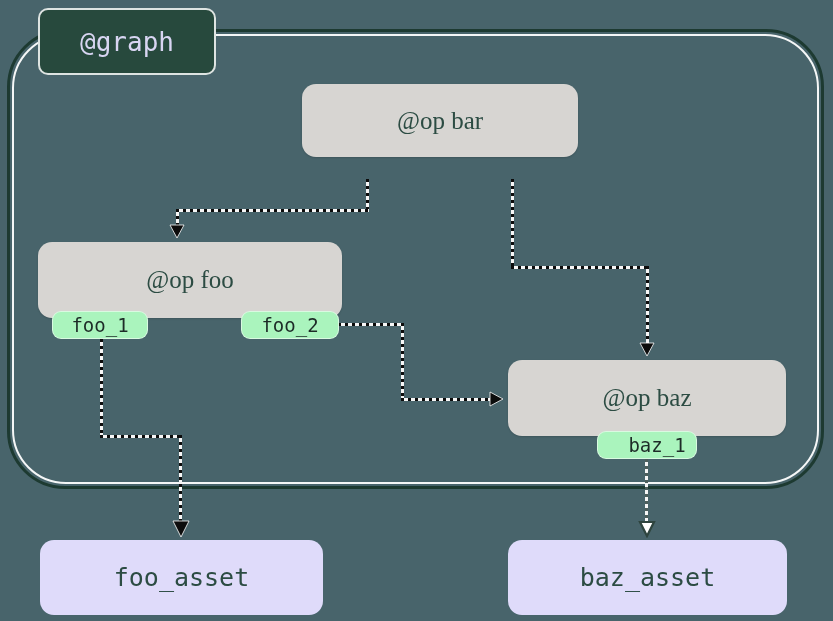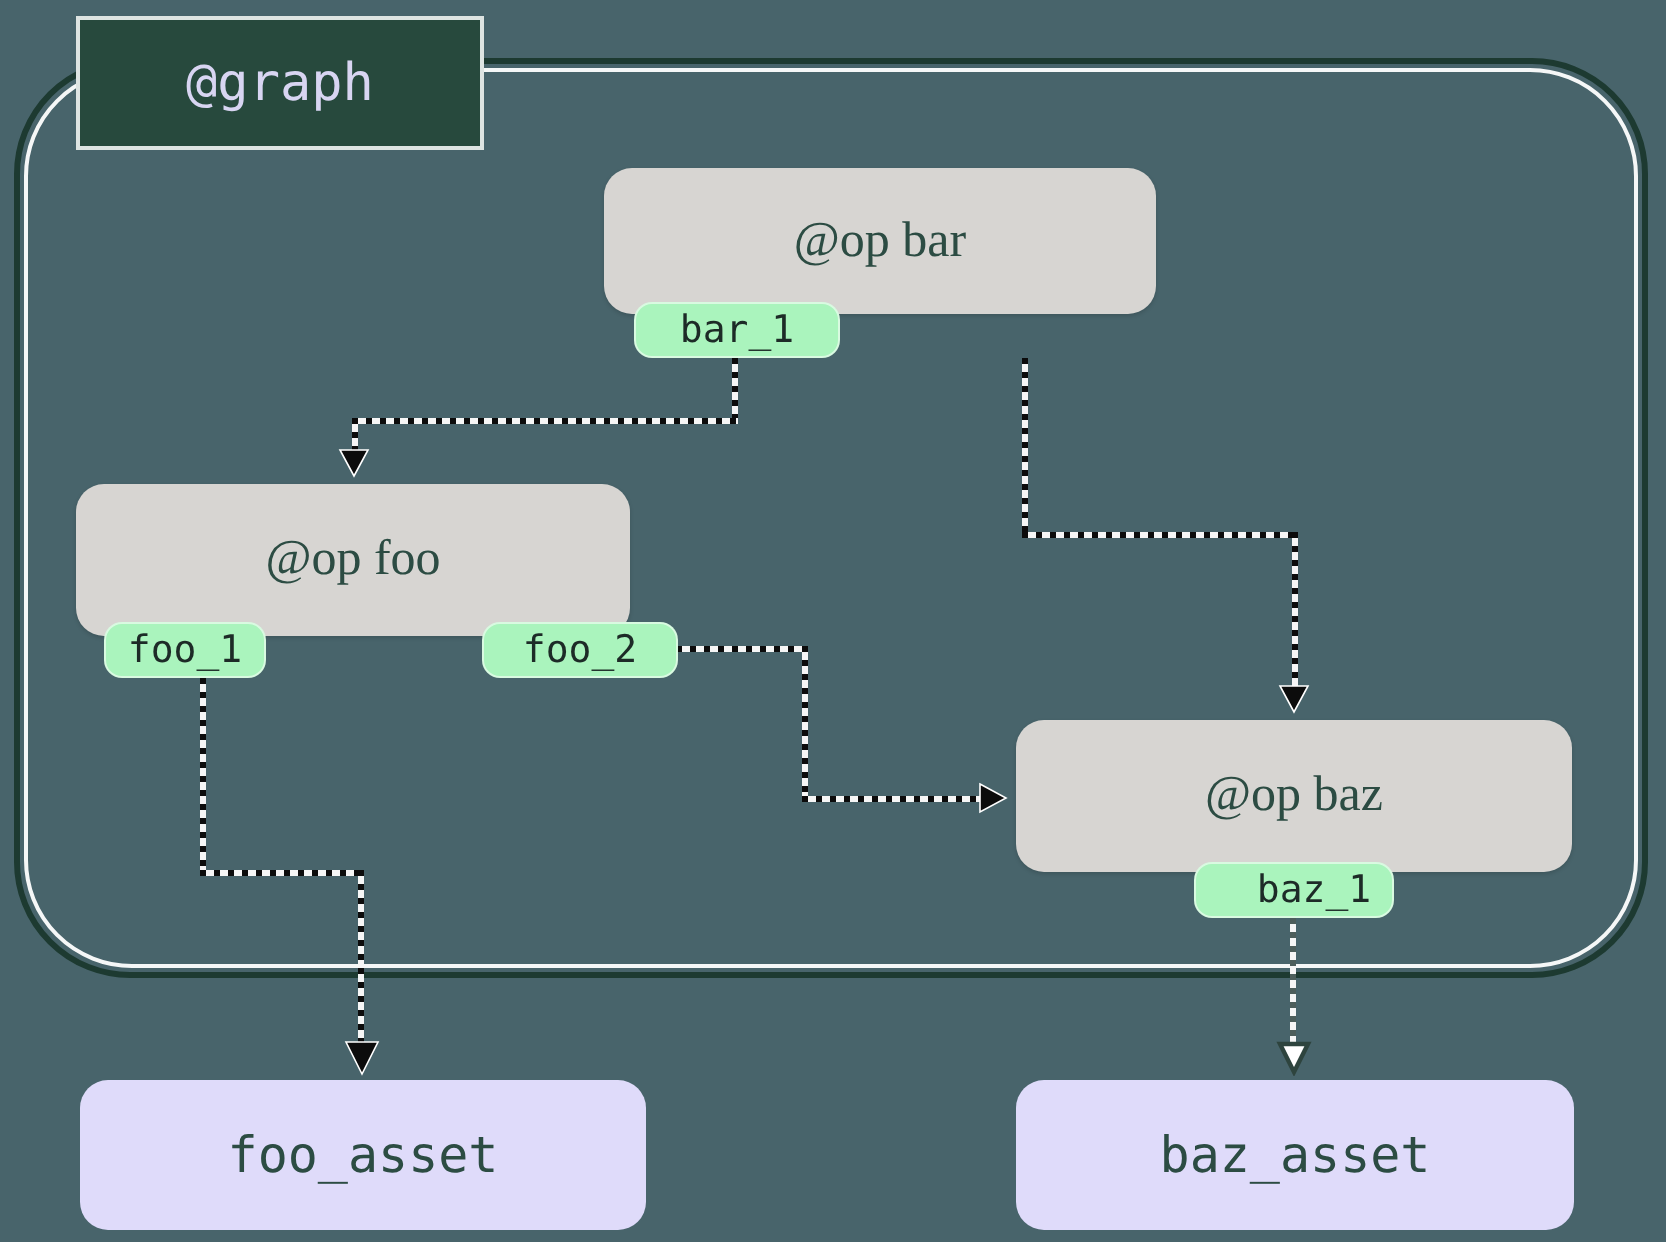--- a/index.html
+++ b/index.html
@@ -26,56 +26,56 @@
   .graph-boundary-inner {
     position: absolute;
     left: 2px; top: 2px;
     right: 2px; bottom: 2px;
     border: 2px solid rgba(255,255,255,0.95);
     border-radius: 54px;
   }
   .graph-label {
     position: absolute;
     left: 38px; top: 8px;
-    width: 204px; height: 67px;
+    width: 178px; height: 67px;
     background: #27493d;
     border: 2px solid rgba(255,255,255,0.85);
-    border-radius: 0;
+    border-radius: 10px;
     display: flex; align-items: center; justify-content: center;
     color: #d8d5f2;
     font-size: 26px;
     box-sizing: border-box;
   }
   .op {
     position: absolute;
     background: #d7d5d2;
     border-radius: 14px;
     display: flex; align-items: center; justify-content: center;
     color: #2c4c43;
     font-size: 25px;
     box-shadow: 0 1px 2px rgba(0,0,0,0.15);
     font-family: Liberation Serif, serif;
   }
   #op-bar { left: 302px; top: 84px;  width: 276px; height: 73px; }
-  #op-foo { left: 38px;  top: 242px; width: 277px; height: 76px; }
+  #op-foo { left: 38px;  top: 242px; width: 304px; height: 76px; }
   #op-baz { left: 508px; top: 360px; width: 278px; height: 76px; }
   .tab {
     position: absolute;
     height: 28px;
     background: #aaf4bd;
     border: 1px solid rgba(255,255,255,0.55);
     border-radius: 9px;
     display: flex; align-items: center; justify-content: center;
     color: #1d2b27;
     font-size: 19px;
     box-sizing: border-box;
   }
   #tab-bar1 { left: 317px; top: 151px; width: 103px; }
   #tab-bar2 { left: 462px; top: 151px; width: 101px; }
-  #tab-foo1 { left: 52px;  top: 311px; width: 81px; }
+  #tab-foo1 { left: 52px;  top: 311px; width: 96px; }
   #tab-foo2 { left: 197px; top: 311px; width: 98px; margin-left: 44px;  }
   #tab-baz1 { left: 597px; top: 431px; width: 100px; padding-left: 20px; }
   .asset {
     position: absolute;
     top: 540px;
     height: 75px;
     background: #dfdbfa;
     border-radius: 14px;
     display: flex; align-items: center; justify-content: center;
     color: #2c4c43;
@@ -167,23 +167,20 @@
   <div class="op" id="op-bar">
     <span>@op bar</span>
   </div>
   <div class="op" id="op-foo">
     <span>@op foo</span>
   </div>
   <div class="op" id="op-baz">
     <span>@op baz</span>
   </div>
 
-  <div class="tab" id="tab-bar1">
-    <span>bar_1</span>
-  </div>
   <div class="tab" id="tab-foo1">
     <span>foo_1</span>
   </div>
   <div class="tab" id="tab-foo2">
     <span>foo_2</span>
   </div>
   <div class="tab" id="tab-baz1">
     <span>baz_1</span>
   </div>
 

